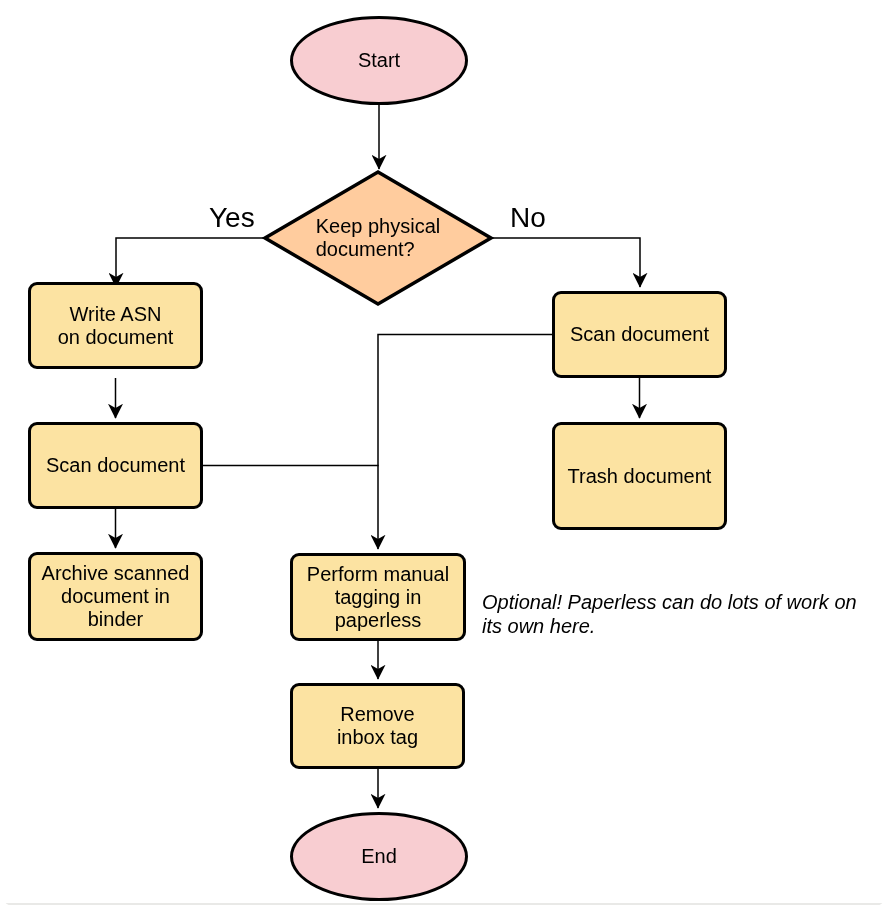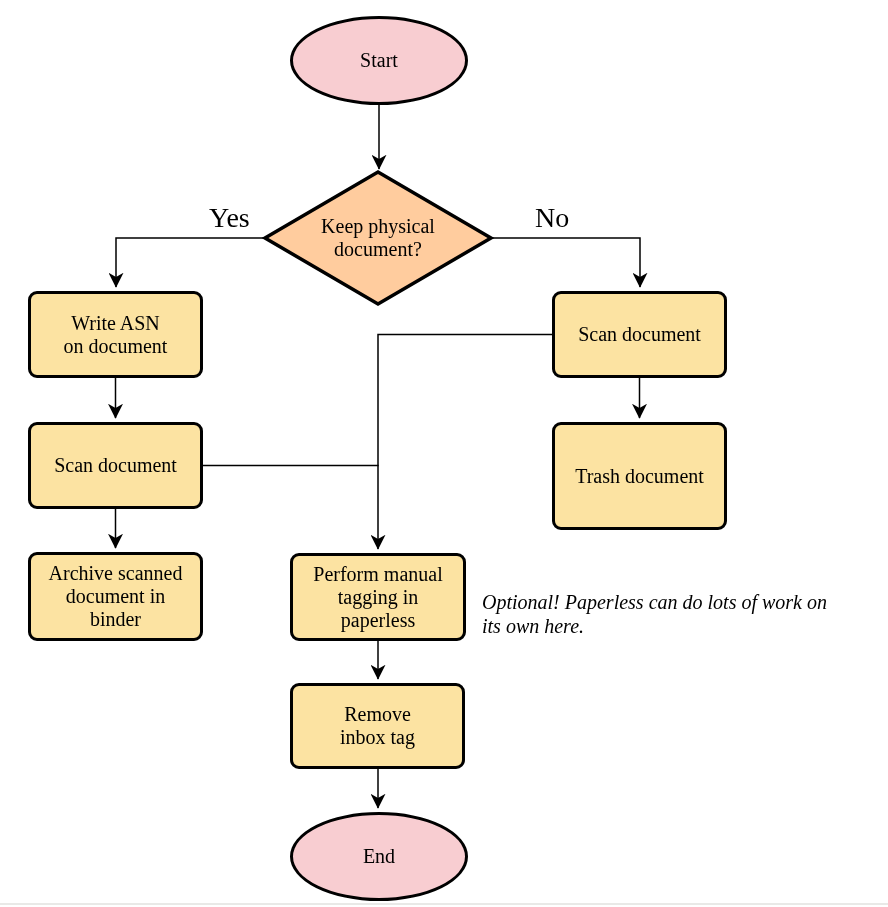--- a/index.html
+++ b/index.html
@@ -1,21 +1,22 @@
 <!DOCTYPE html>
 <html style="--terminal-fill: #f8cdd1; --decision-fill: #ffcc9e; --process-fill: #fce3a2; --outline: #000000; --bg: #ffffff;"><head>
 <meta charset="utf-8">
 <style>
   html,body{margin:0;padding:0;background:#ffffff;}
   .canvas{
     position:relative;
     width:888px;height:907px;
     background:var(--bg,#ffffff);
-    font-family:Liberation Serif, serif;
+    font-family:Liberation Sans, sans-serif;
     overflow:hidden;
+    border-radius:16px;
   }
   svg.edge-layer{position:absolute;left:0;top:0;}
   .edge{fill:none;stroke:var(--outline,#000);stroke-width:1.5;}
   .arrowhead{fill:var(--outline,#000);}
   .decision-shape{fill:var(--decision-fill,#ffcc9e);stroke:var(--outline,#000);stroke-width:3.5;stroke-linejoin:miter;}
   .node{
     position:absolute;
     display:flex;align-items:center;justify-content:center;
     text-align:center;
     font-size:20px;line-height:23px;color:#000;
@@ -25,21 +26,21 @@
   .process{
     background:var(--process-fill,#fce3a2);
     border:3px solid var(--outline,#000);
     border-radius:9px;
   }
   .terminal{
     background:var(--terminal-fill,#f8cdd1);
     border:3px solid var(--outline,#000);
     border-radius:50%;
   }
-  .decision-label{position:absolute;display:flex;align-items:center;justify-content:center;text-align:center;font-size:20px;line-height:23px;color:#000;white-space:pre-line;}
+  .decision-label{position:absolute;display:flex;align-items:center;justify-content:center;text-align:left;font-size:20px;line-height:23px;color:#000;white-space:pre-line;}
   .edge-label{position:absolute;font-size:28px;line-height:22px;color:#000;}
   .note{
     position:absolute;
     font-size:20px;line-height:23.5px;font-style:italic;color:#000;
     white-space:pre-line;
   }
   .bottom-rule{position:absolute;left:0;top:903px;width:888px;height:1.5px;background:#e9e9e7;}
 </style>
 </head>
 <body>
@@ -70,23 +71,23 @@
   <div class="node terminal" style="left:290px;top:16px;width:178px;height:89px">
     <span>Start</span>
   </div>
 
   <div class="decision-label" style="left:266px;top:172px;width:224px;height:132px">
     <span>Keep physical
 document?</span>
   </div>
 
   <div class="edge-label" style="left:209px;top:207px">Yes</div>
-  <div class="edge-label" style="left:535px;top:207px">No</div>
+  <div class="edge-label" style="left:510px;top:207px">No</div>
 
-  <div class="node process" style="left:28px;top:291px;width:175px;height:87px">
+  <div class="node process" style="left:28px;top:282px;width:175px;height:87px">
     <span>Write ASN
 on document</span>
   </div>
 
   <div class="node process" style="left:28px;top:422px;width:175px;height:87px">
     <span>Scan document</span>
   </div>
 
   <div class="node process" style="left:28px;top:552px;width:175px;height:89px">
     <span>Archive scanned

